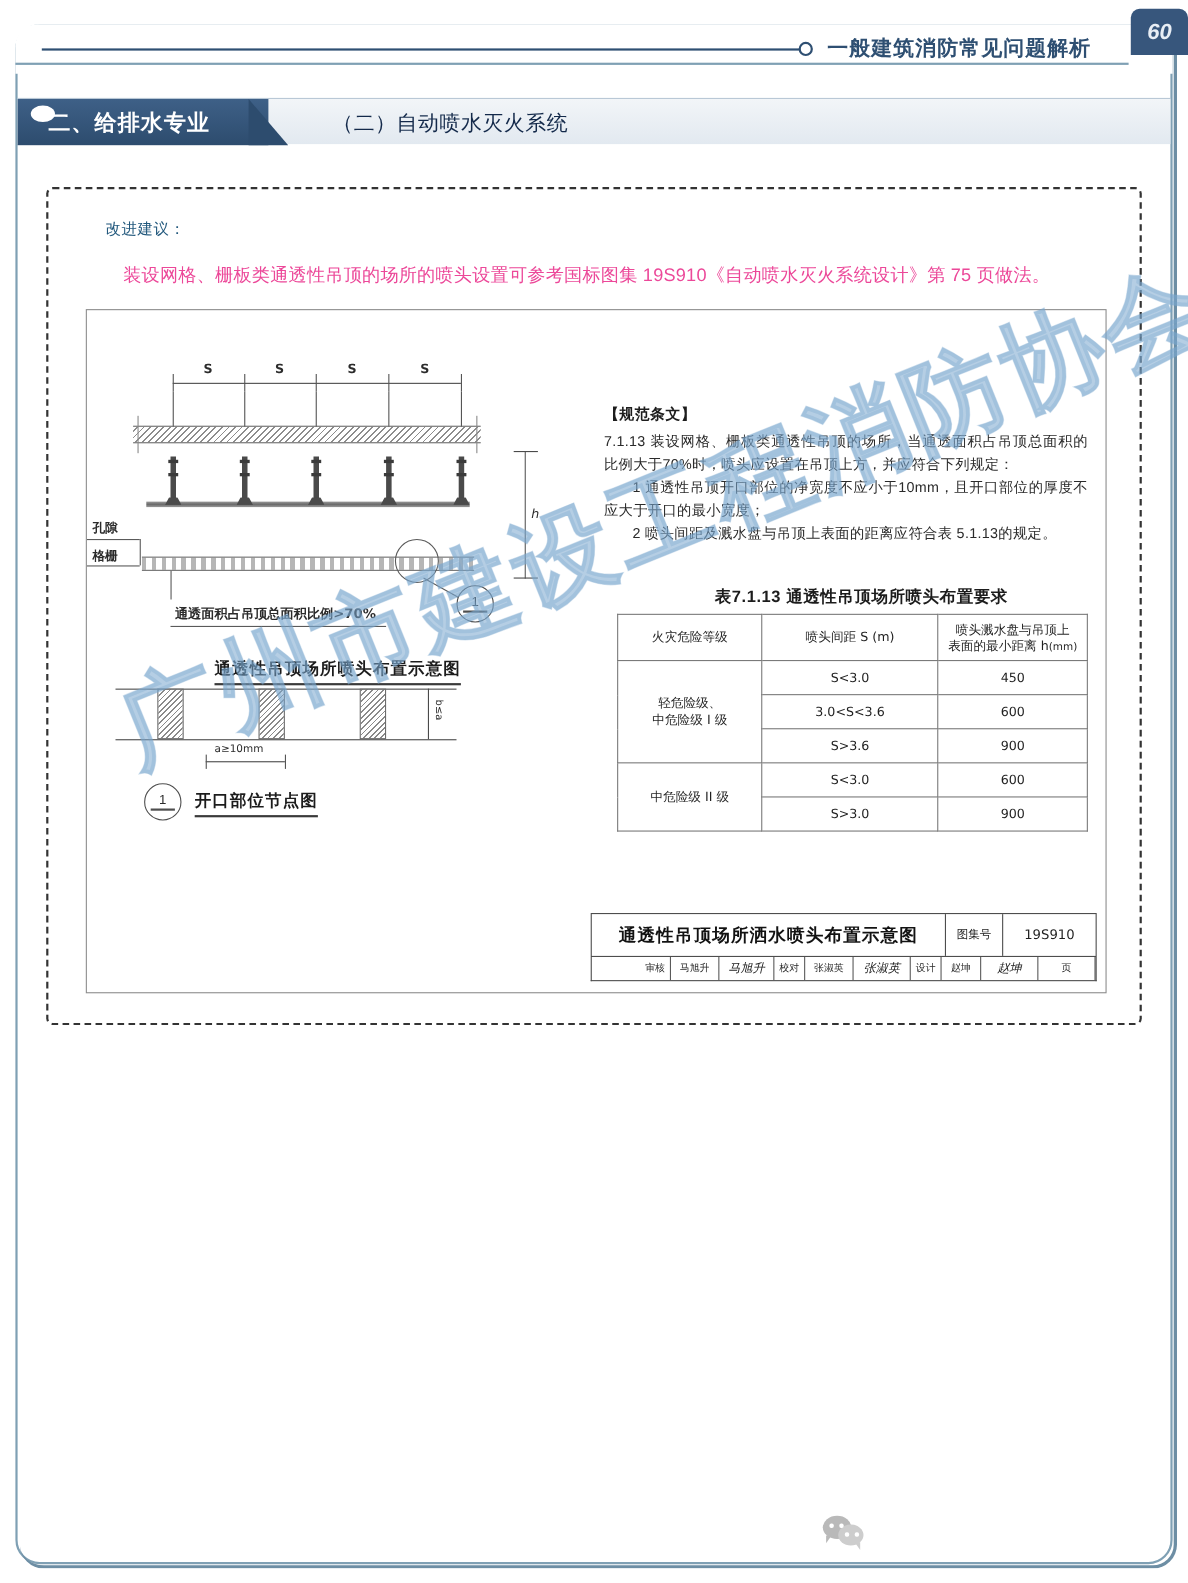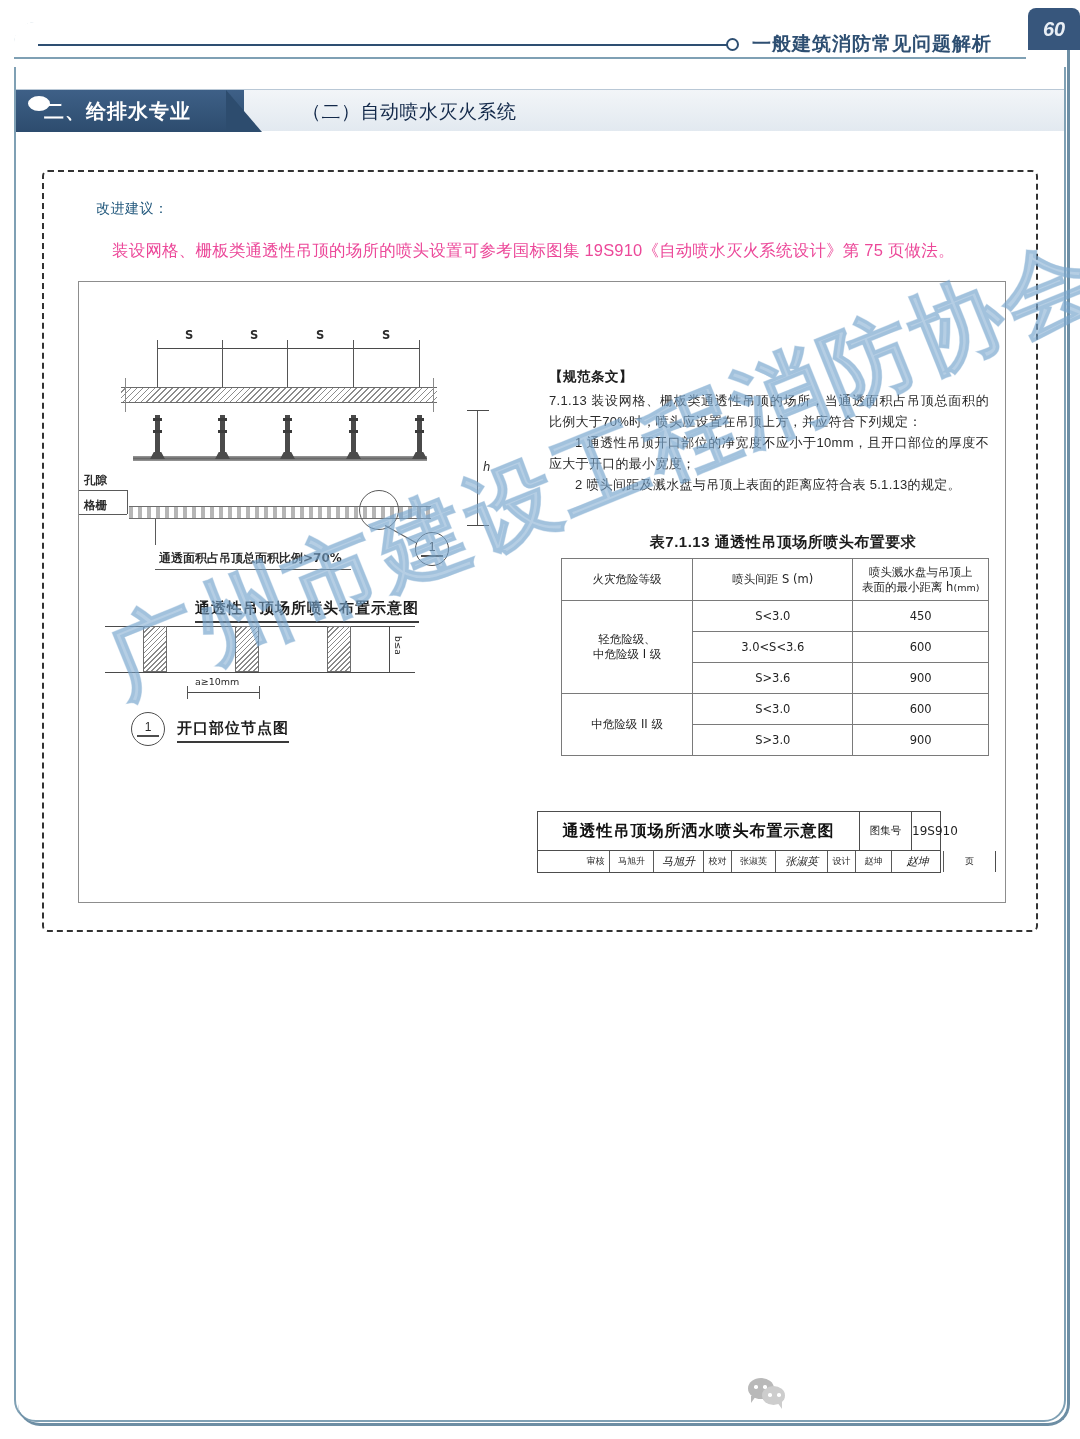--- a/index.html
+++ b/index.html
@@ -334,22 +334,22 @@
   table.spec th { height: 42px; font-weight: normal; }
   table.spec td { height: 31px; }
   .col-a { width: 140px; }
   .col-b { width: 168px; }
   .col-c { width: 144px; }
   .hsub { font-size: 9.5px; }
 
   
   .titleblock {
     position: absolute;
-    left: 458px; top: 529px;
-    width: 404px;
+    left: 458px; top: 548px;
+    width: 460px;
   }
   .tb-row1 {
     display: flex;
     border: 1.4px solid #4d4d4d;
     height: 40px;
   }
   .tb-main {
     flex: 0 0 322px;
     display: flex; align-items: center; justify-content: center;
     font-size: 16px; font-weight: bold; color: #121212;

